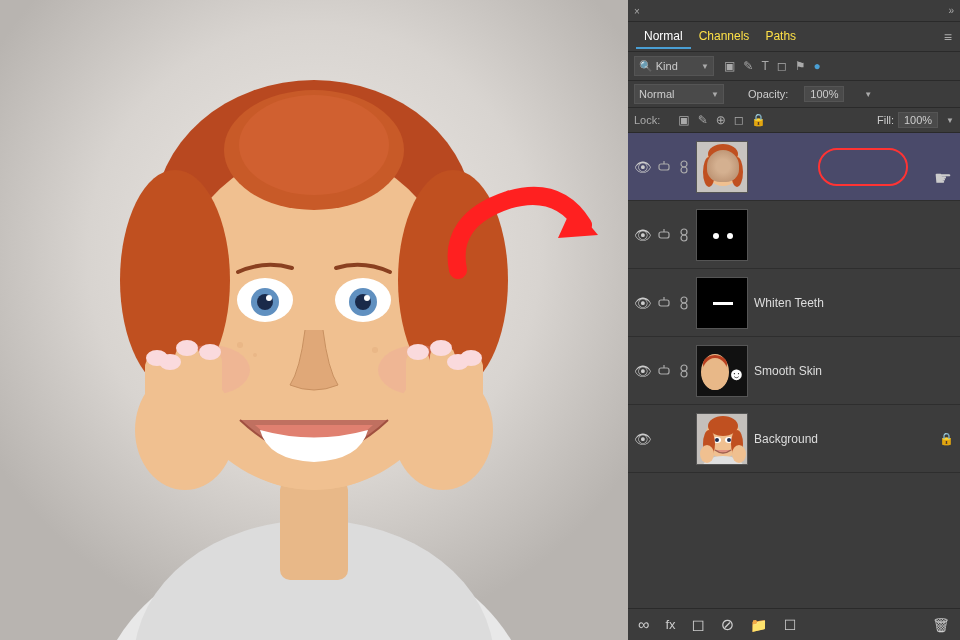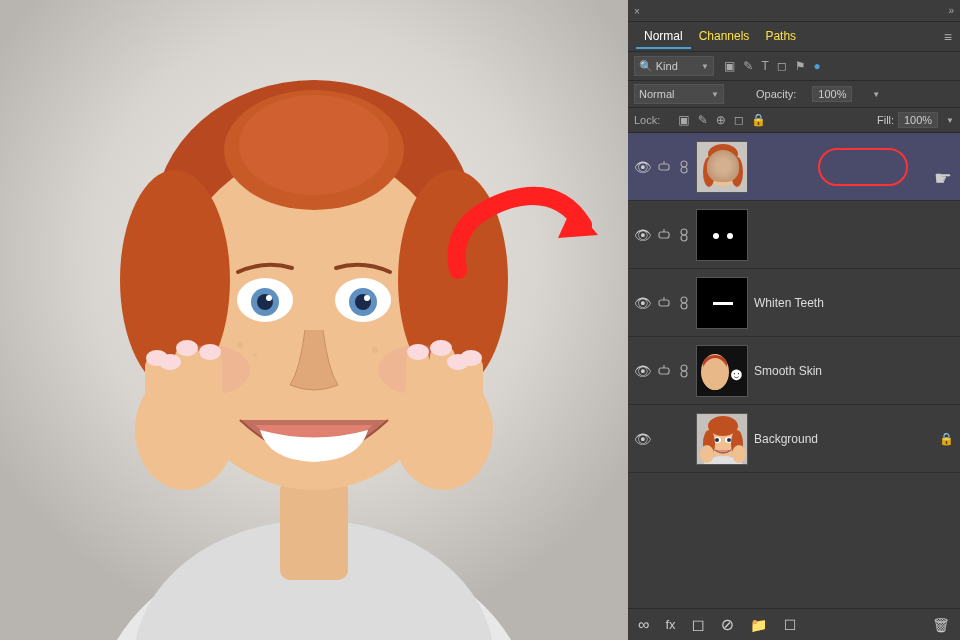--- a/index.html
+++ b/index.html
@@ -150,21 +150,21 @@
       display: flex;
       align-items: center;
       justify-content: space-between;
       cursor: pointer;
       height: 20px;
     }
 
     .opacity-label {
       font-size: 11px;
       color: #ccc;
-      margin-left: 16px;
+      margin-left: 8px;
     }
 
     .opacity-value {
       font-size: 11px;
       color: #ccc;
       background: #4a4a4a;
       border: 1px solid #555;
       padding: 1px 4px;
       width: 40px;
       text-align: center;

